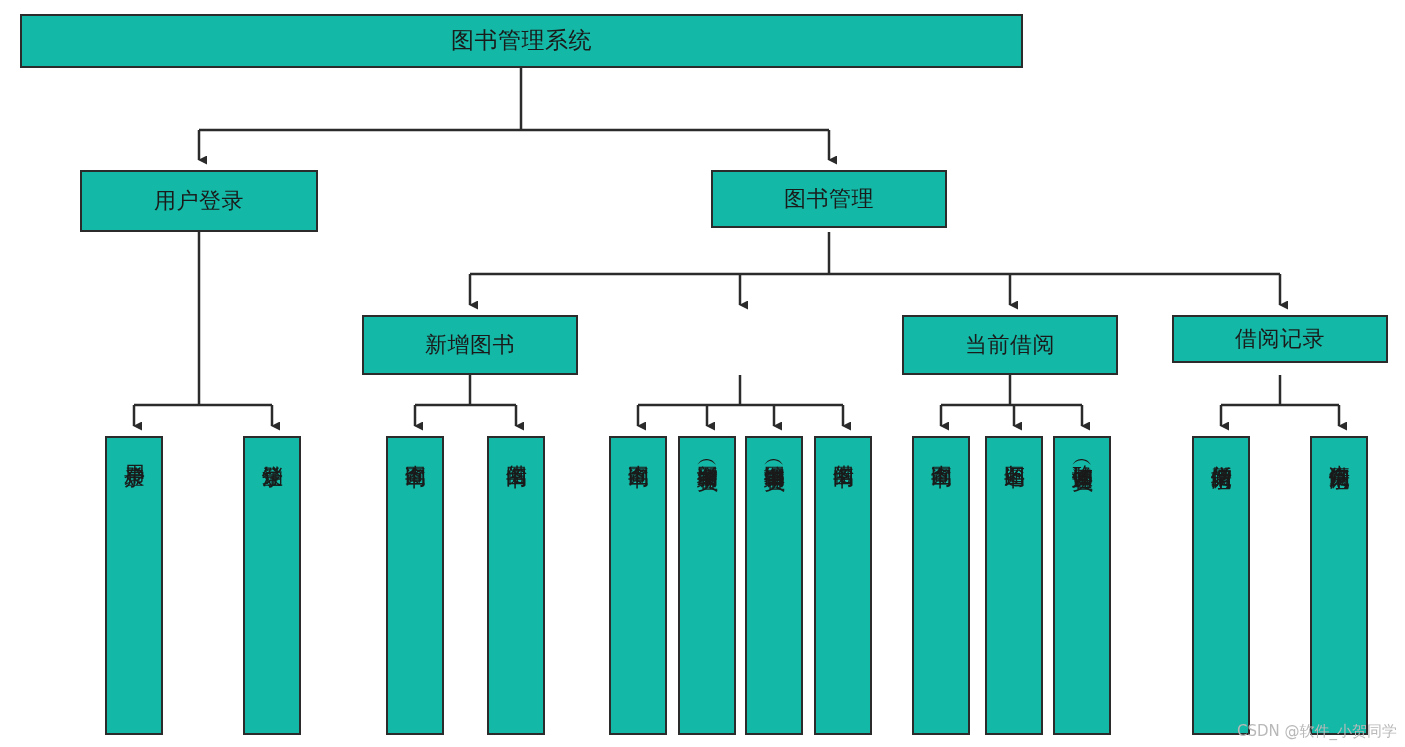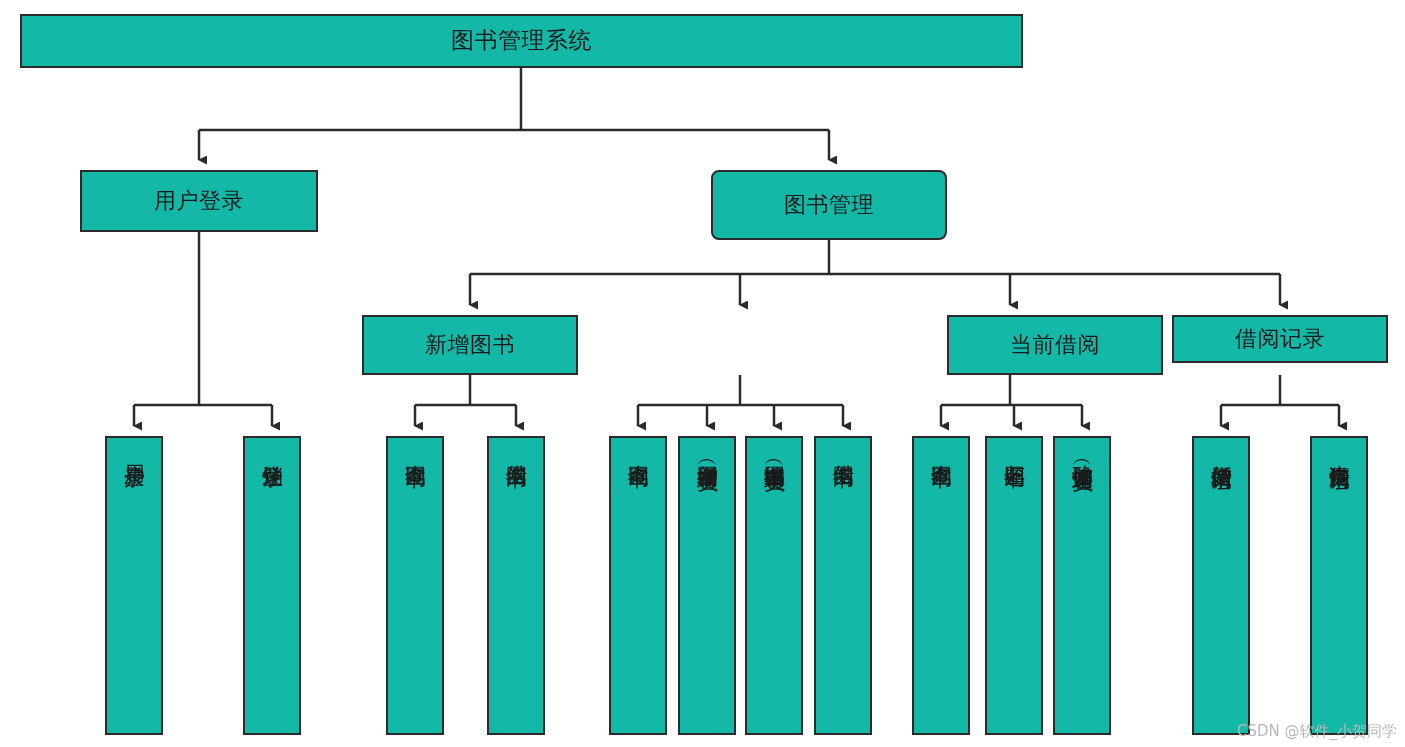--- a/index.html
+++ b/index.html
@@ -118,28 +118,28 @@
     </g>
   </svg>
 
   <div class="node node-h node-root" style="left: 20px; top: 14px; width: 1003px; height: 54px;">
     <span class="label">图书管理系统</span>
   </div>
 
   <div class="node node-h" style="left: 80px; top: 170px; width: 238px; height: 62px;">
     <span class="label">用户登录</span>
   </div>
-  <div class="node node-h" style="left: 711px; top: 170px; width: 236px; height: 70px; border-radius: 8px;">
+  <div class="node node-h" style="left: 711px; top: 170px; width: 236px; height: 58px;">
     <span class="label">图书管理</span>
   </div>
 
   <div class="node node-h" style="left: 362px; top: 315px; width: 216px; height: 60px;">
     <span class="label">新增图书</span>
   </div>
-  <div class="node node-h" style="left: 902px; top: 315px; width: 216px; height: 60px; margin-left: 45px;">
+  <div class="node node-h" style="left: 902px; top: 315px; width: 216px; height: 60px;">
     <span class="label">当前借阅</span>
   </div>
   <div class="node node-h" style="left: 1172px; top: 315px; width: 216px; height: 48px;">
     <span class="label">借阅记录</span>
   </div>
 
   <div class="node node-v" style="left: 105px; top: 436px; width: 58px; height: 299px;">
     <span class="label">用户登录</span>
   </div>
   <div class="node node-v" style="left: 243px; top: 436px; width: 58px; height: 299px;">

